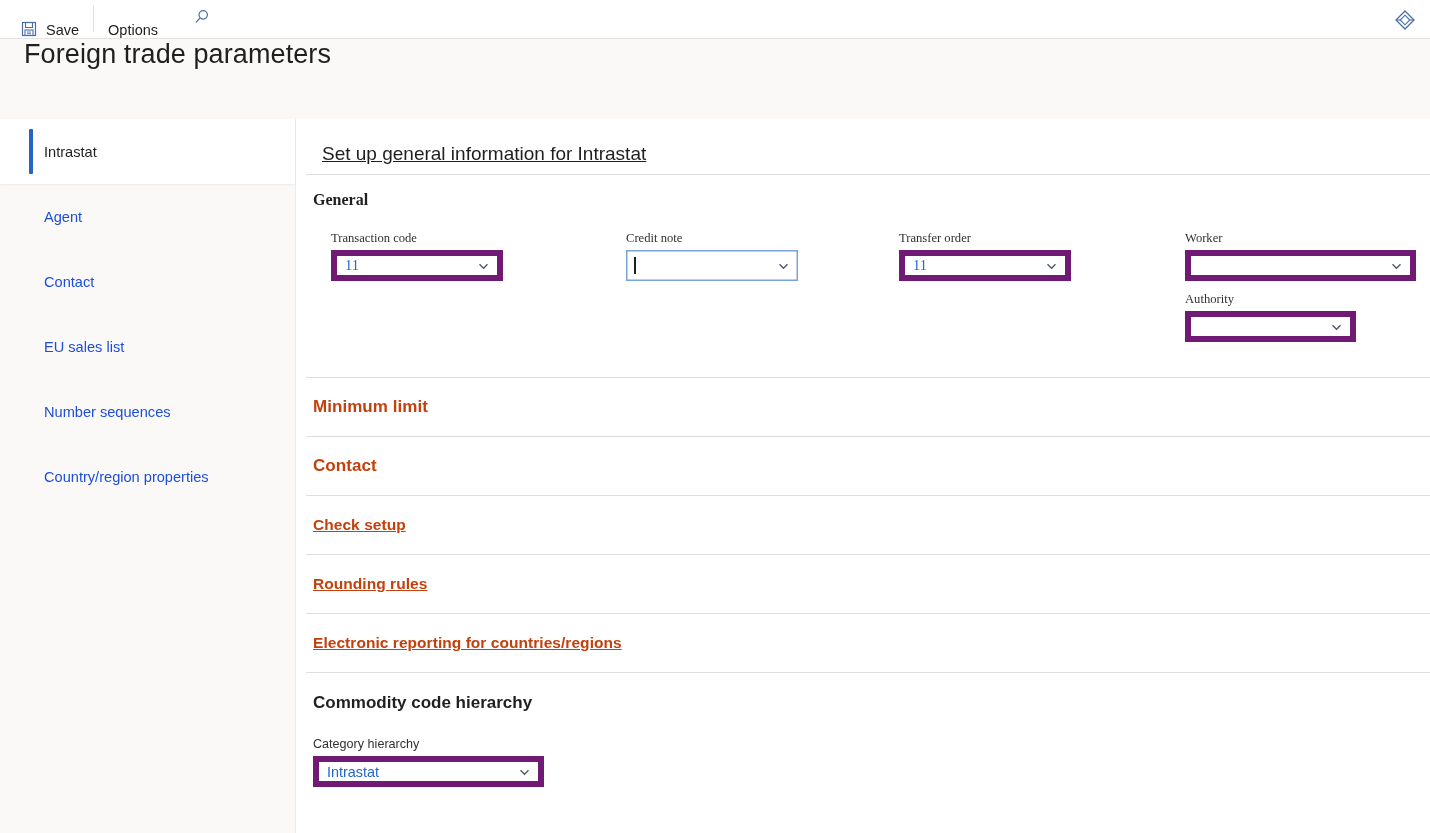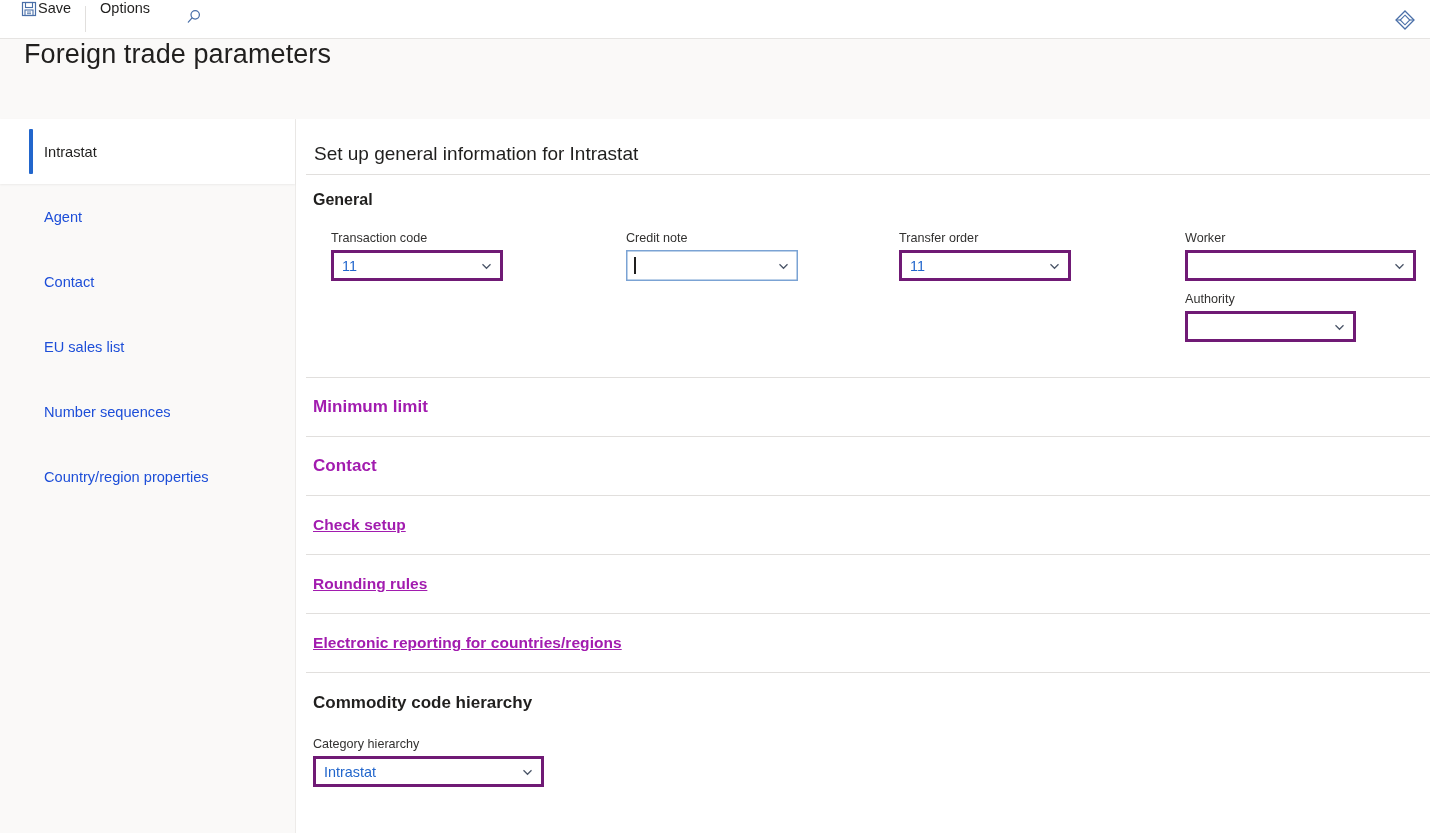--- a/index.html
+++ b/index.html
@@ -18,22 +18,22 @@
     position: relative;
     height: 39px;
     background: #ffffff;
     border-bottom: 1px solid #e6e4e2;
     display: flex;
     align-items: center;
     padding-left: 8px;
   }
   .tb-btn {
     display: flex;
-    align-items: flex-start;
-    gap: 0;
+    align-items: flex-end;
+    gap: 8px;
     height: 38px;
     padding: 0 12px;
     font-size: 14.5px;
     color: #201f1e;
     cursor: default;
     user-select: none;
   }
   .tb-sep {
     width: 1px;
     height: 26px;
@@ -120,42 +120,43 @@
     overflow: hidden;
     position: relative;
   }
   .content-inner { padding-left: 10px; }
 
   .section-head {
     font-size: 19px;
     font-weight: 400;
     color: #201f1e;
     padding: 24px 0 0 0;
-    margin-left: 8px;
+    margin-left: 16px;
     height: 55px;
+    text-decoration: underline;
   }
 
   .hr {
     height: 1px;
     background: #e1dfdd;
     margin: 0;
   }
   .fg-title {
     font-size: 17px;
     font-weight: 600;
-    color: #a21caf;
+    color: #c2410c;
     letter-spacing: 0.05px;
   }
   .fg-title.small {
     font-size: 15.5px;
     font-weight: 600;
     text-decoration: underline;
   }
 
-  .general-block { padding: 16px 0 26px 0; }
+  .general-block { padding: 16px 0 26px 0; font-family: Liberation Serif, serif; }
   .general-title {
     font-size: 16px;
     font-weight: 600;
     color: #201f1e;
     margin-left: 7px;
     margin-bottom: 22px;
   }
 
   .fields-row {
     position: relative;
@@ -169,21 +170,21 @@
   .field-label {
     font-size: 12.6px;
     color: #323130;
     margin-bottom: 4px;
     display: block;
     line-height: 15px;
   }
   .combo {
     position: relative;
     height: 31px;
-    border: 3px solid #701a75;
+    border: 6px solid #701a75;
     background: #ffffff;
     display: flex;
     align-items: center;
     padding: 0 26px 0 8px;
     font-size: 14.4px;
     color: #2266cc;
     cursor: default;
   }
   .combo.focused {
     border: 1px solid #7ba3d4;

